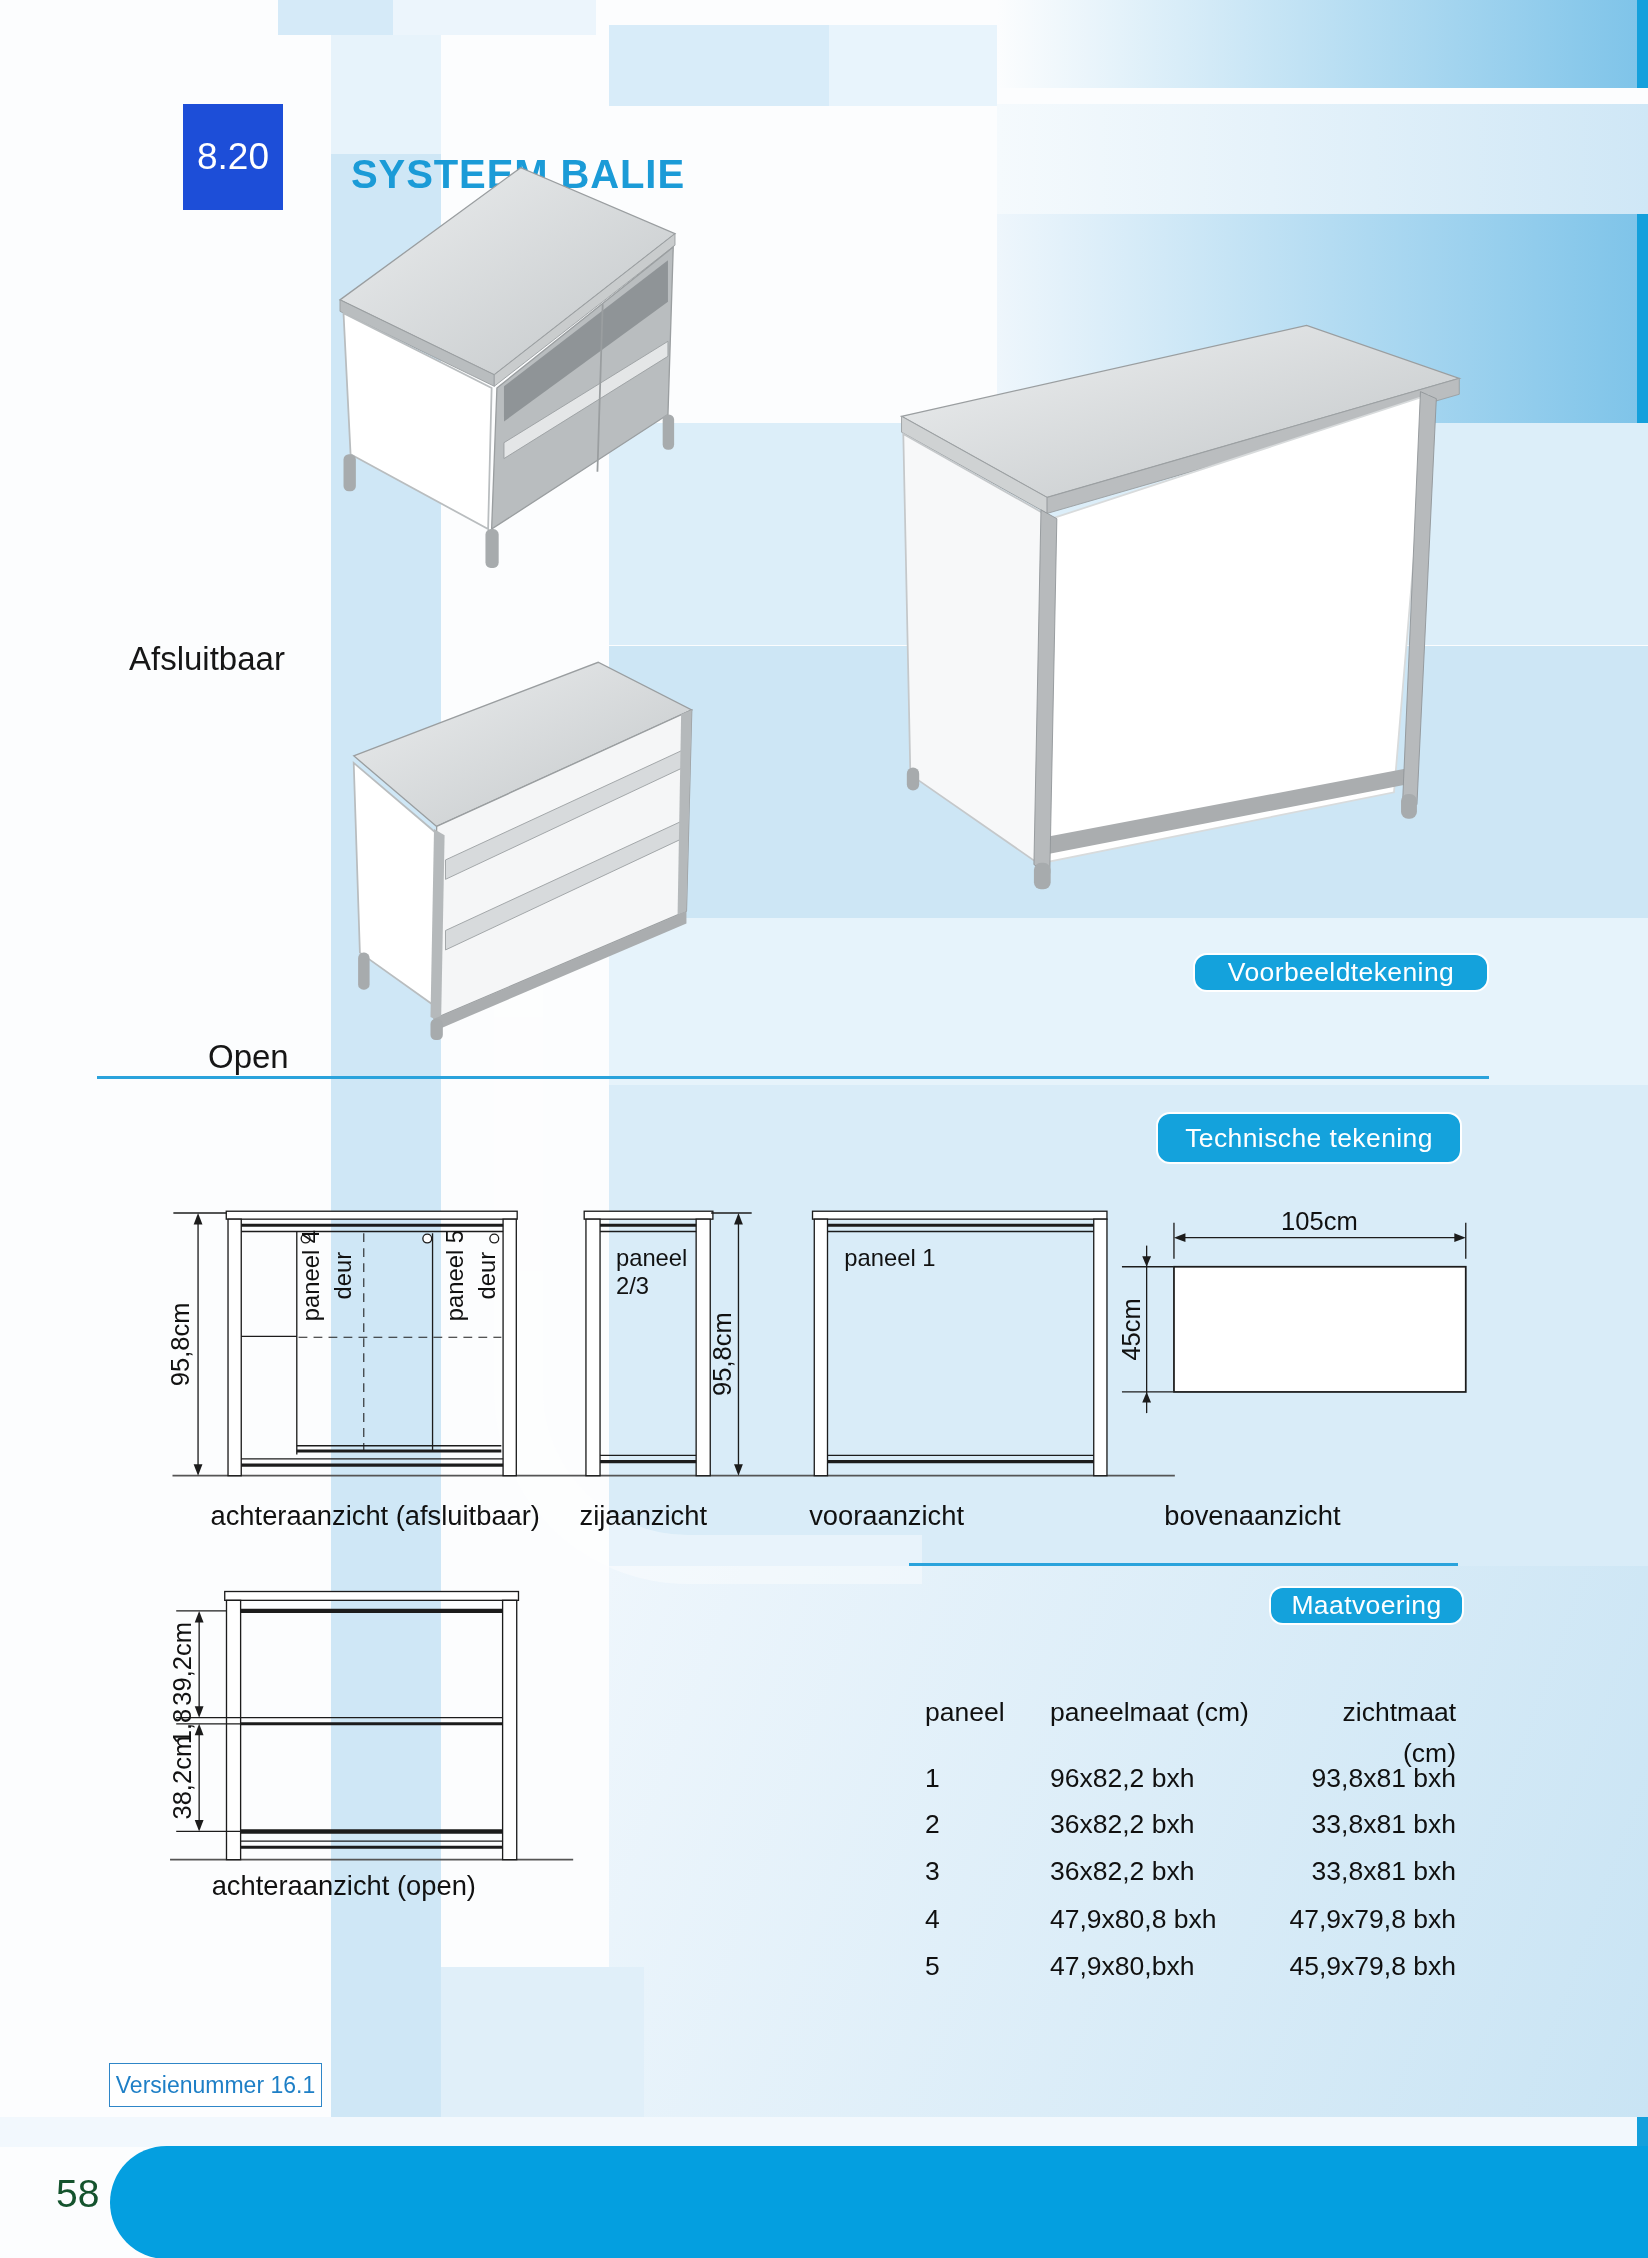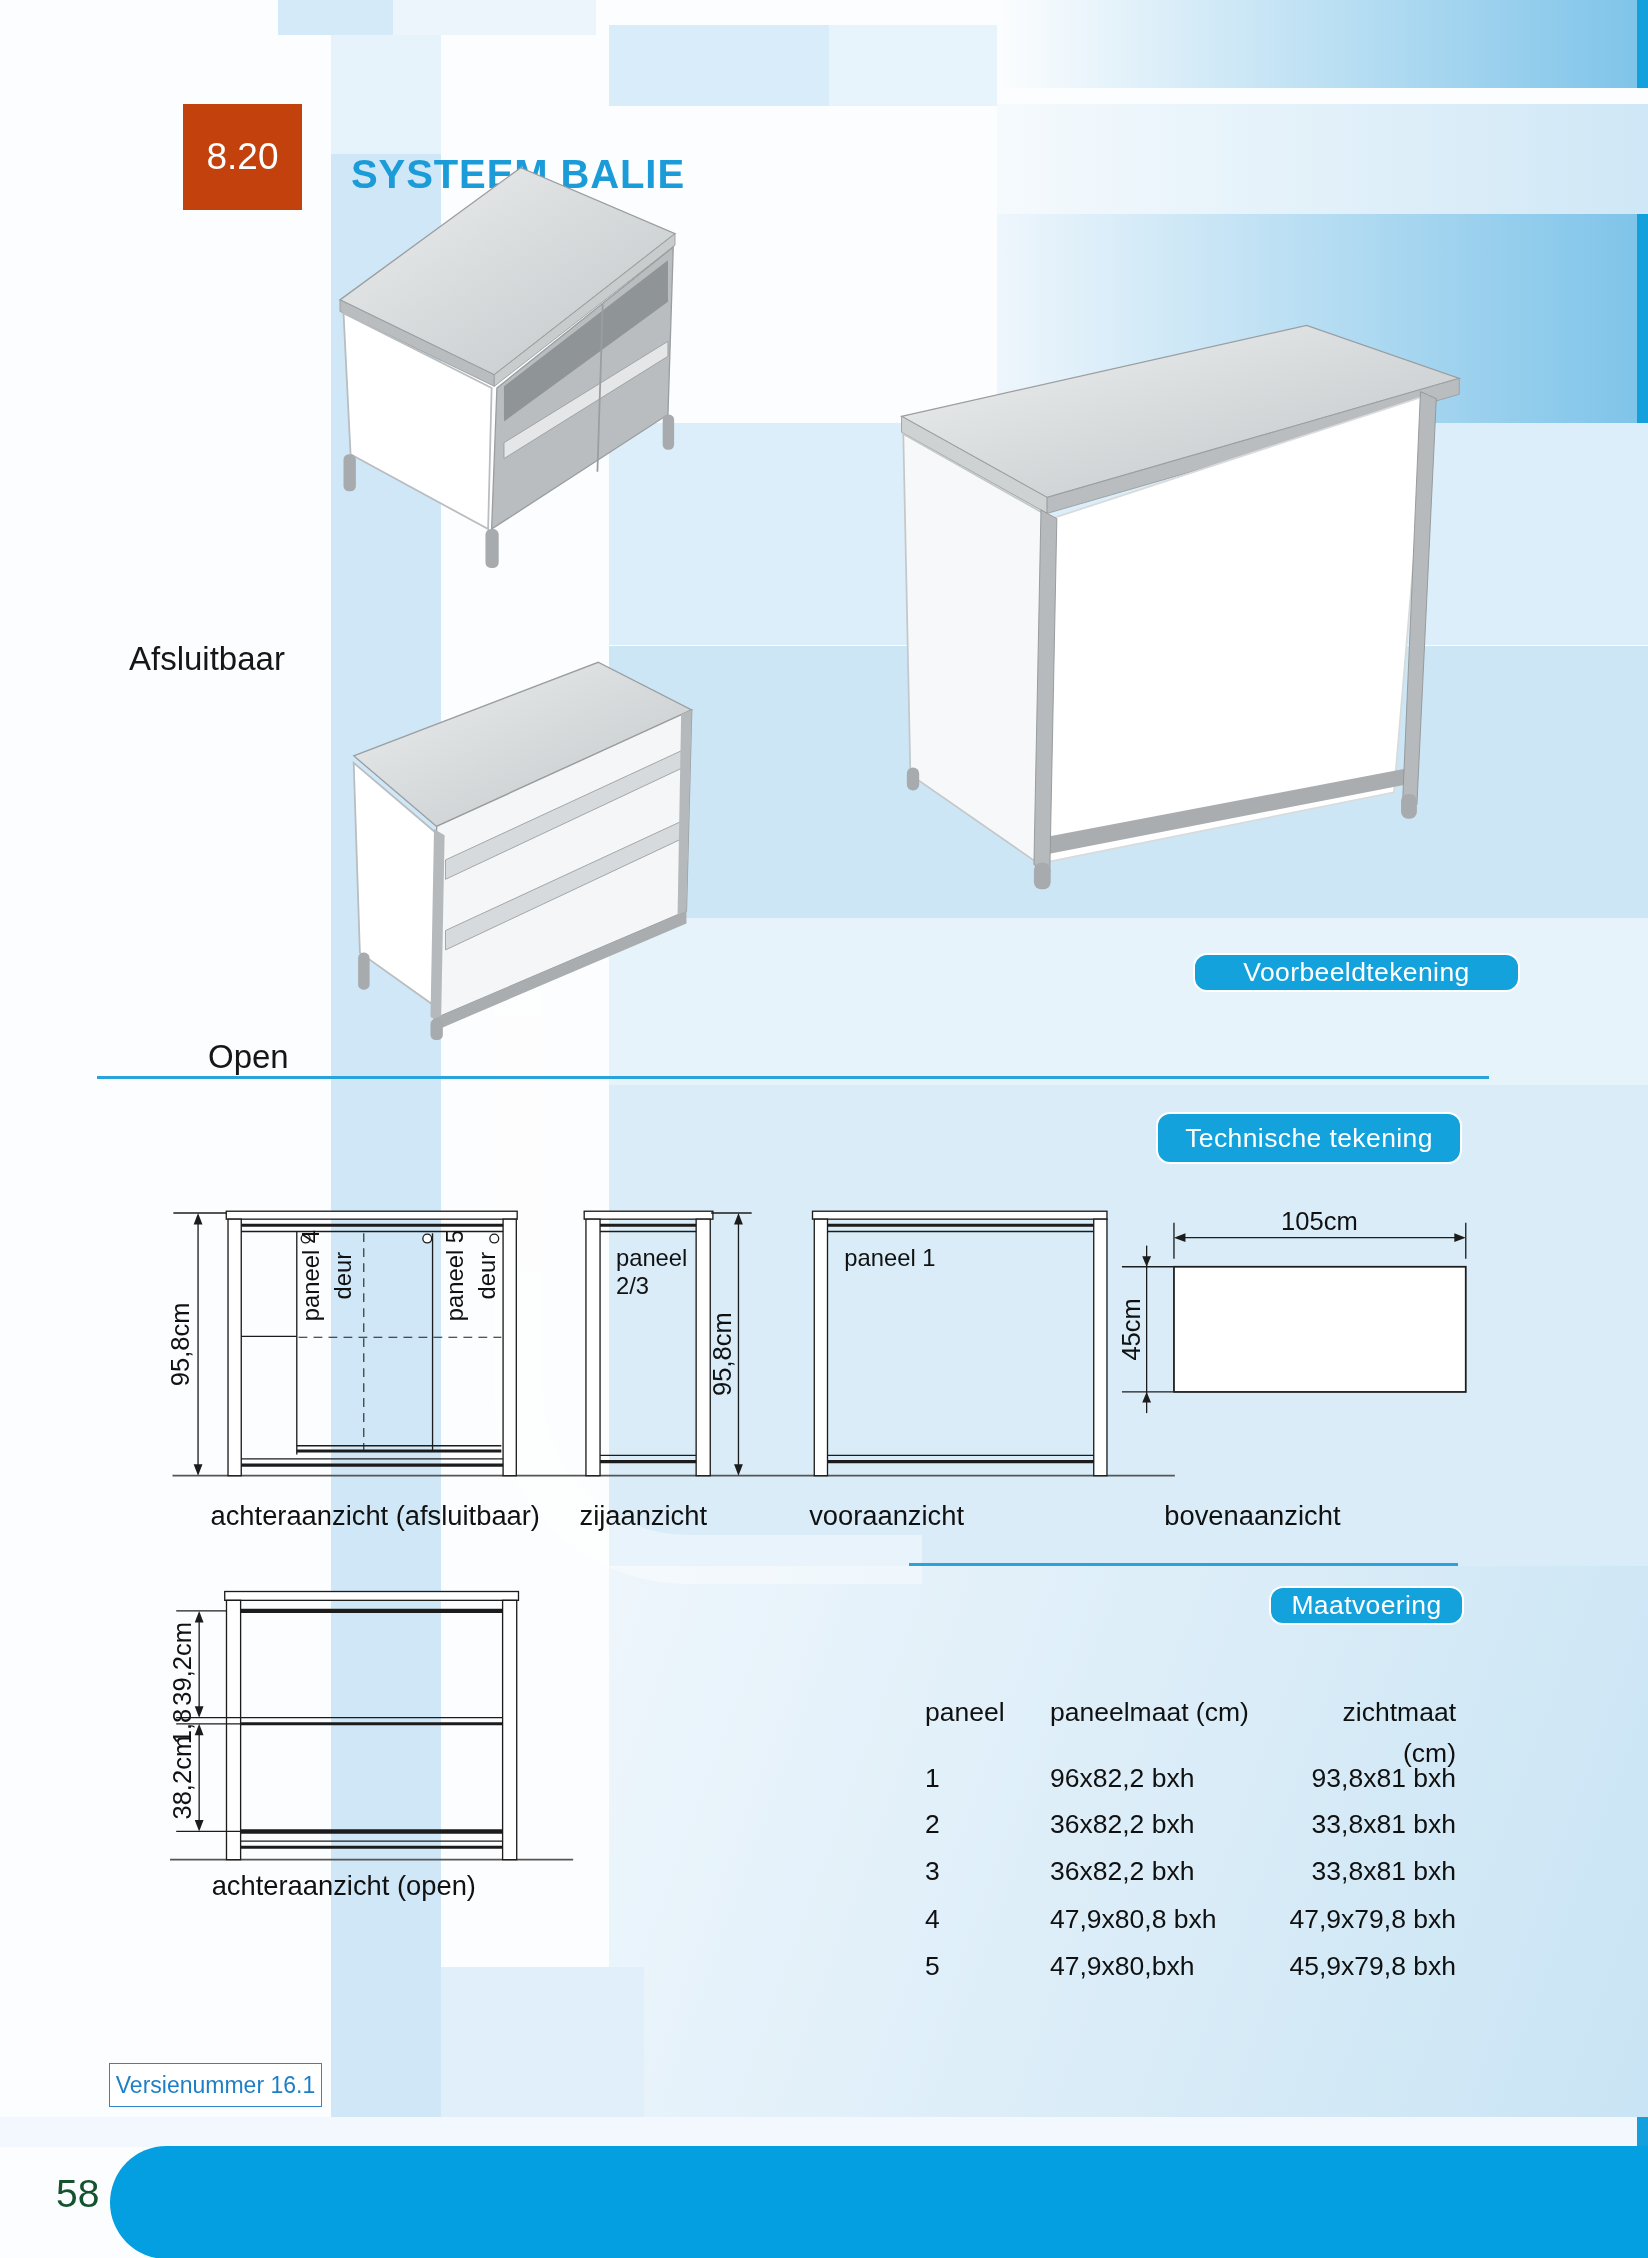--- a/index.html
+++ b/index.html
@@ -4,21 +4,21 @@
 <style>
   html,body{margin:0;padding:0;background:#e9edf0;}
   .page{position:relative;width:1649px;height:2258px;background:#fcfdfe;overflow:hidden;
         font-family:"Liberation Sans",sans-serif;color:#111;}
   .abs{position:absolute;}
   .tile{position:absolute;}
   .badge{position:absolute;box-sizing:border-box;background:#14a2dc;border:2.6px solid #ffffff;
          border-radius:14px;color:#fff;display:flex;align-items:center;justify-content:center;
          font-size:26.5px;letter-spacing:0.4px;}
   .hline{position:absolute;height:2.6px;background:#2aa3dc;}
-  .section-box{position:absolute;left:183px;top:104px;width:119px;height:106px;background:#c2410c;
+  .section-box{position:absolute;left:183px;top:104px;width:100px;height:106px;background:#1d4ed8;
          display:flex;align-items:center;justify-content:center;color:#fff;font-size:37px;}
   .page-title{position:absolute;left:351px;top:152px;font-size:40px;font-weight:bold;color:#1b9bd7;letter-spacing:0.9px;}
   .prod-label{position:absolute;font-size:33px;color:#161616;margin-top:45px;}
   .note{position:absolute;right:160px;top:1022px;font-size:25.6px;color:#161616;}
   .tbl-text{position:absolute;font-size:26.5px;color:#101010;}
   .tbl-right{position:absolute;width:265px;text-align:right;font-size:26.5px;color:#101010;}
   .version-box{position:absolute;left:109px;top:2063px;width:213px;height:44px;box-sizing:border-box;
          border:1.8px solid #2e86c8;display:flex;align-items:center;justify-content:center;
          color:#1e7fc6;font-size:23px;background:rgba(255,255,255,.85);}
   .footer-strip{position:absolute;left:0;top:2117px;width:1649px;height:30px;background:#f2f8fd;}
@@ -121,21 +121,21 @@
     <polygon points="180,248 198,258 190,660 172,650" fill="#b7babc" stroke="#8f9497" stroke-width="1"></polygon>
     <polygon points="610,114 628,122 606,582 590,574" fill="#b7babc" stroke="#8f9497" stroke-width="1"></polygon>
     <rect x="172" y="648" width="19" height="30" rx="8" fill="#a7abad"></rect>
     <rect x="588" y="570" width="18" height="28" rx="8" fill="#a7abad"></rect>
     <rect x="28" y="540" width="14" height="26" rx="7" fill="#a7abad"></rect>
   </svg>
 
   <div class="prod-label" style="left:129px;top:595px;">Afsluitbaar</div>
   <div class="prod-label" style="left:208px;top:993px;">Open</div>
 
-  <div class="badge" style="left:1193px;top:953px;width:327px;height:39px;">
+  <div class="badge" style="left:1193px;top:953px;width:296px;height:39px;">
     <span>Voorbeeldtekening</span>
   </div>
 
   <div class="hline" style="left:97px;top:1076px;width:1392px;"></div>
 
   <div class="badge" style="left:1156px;top:1112px;width:306px;height:52px;">
     <span>Technische tekening</span>
   </div>
 
   <svg class="abs" style="left:88px;top:1198px;" width="1412" height="335" viewBox="100 1358 1600 380">

